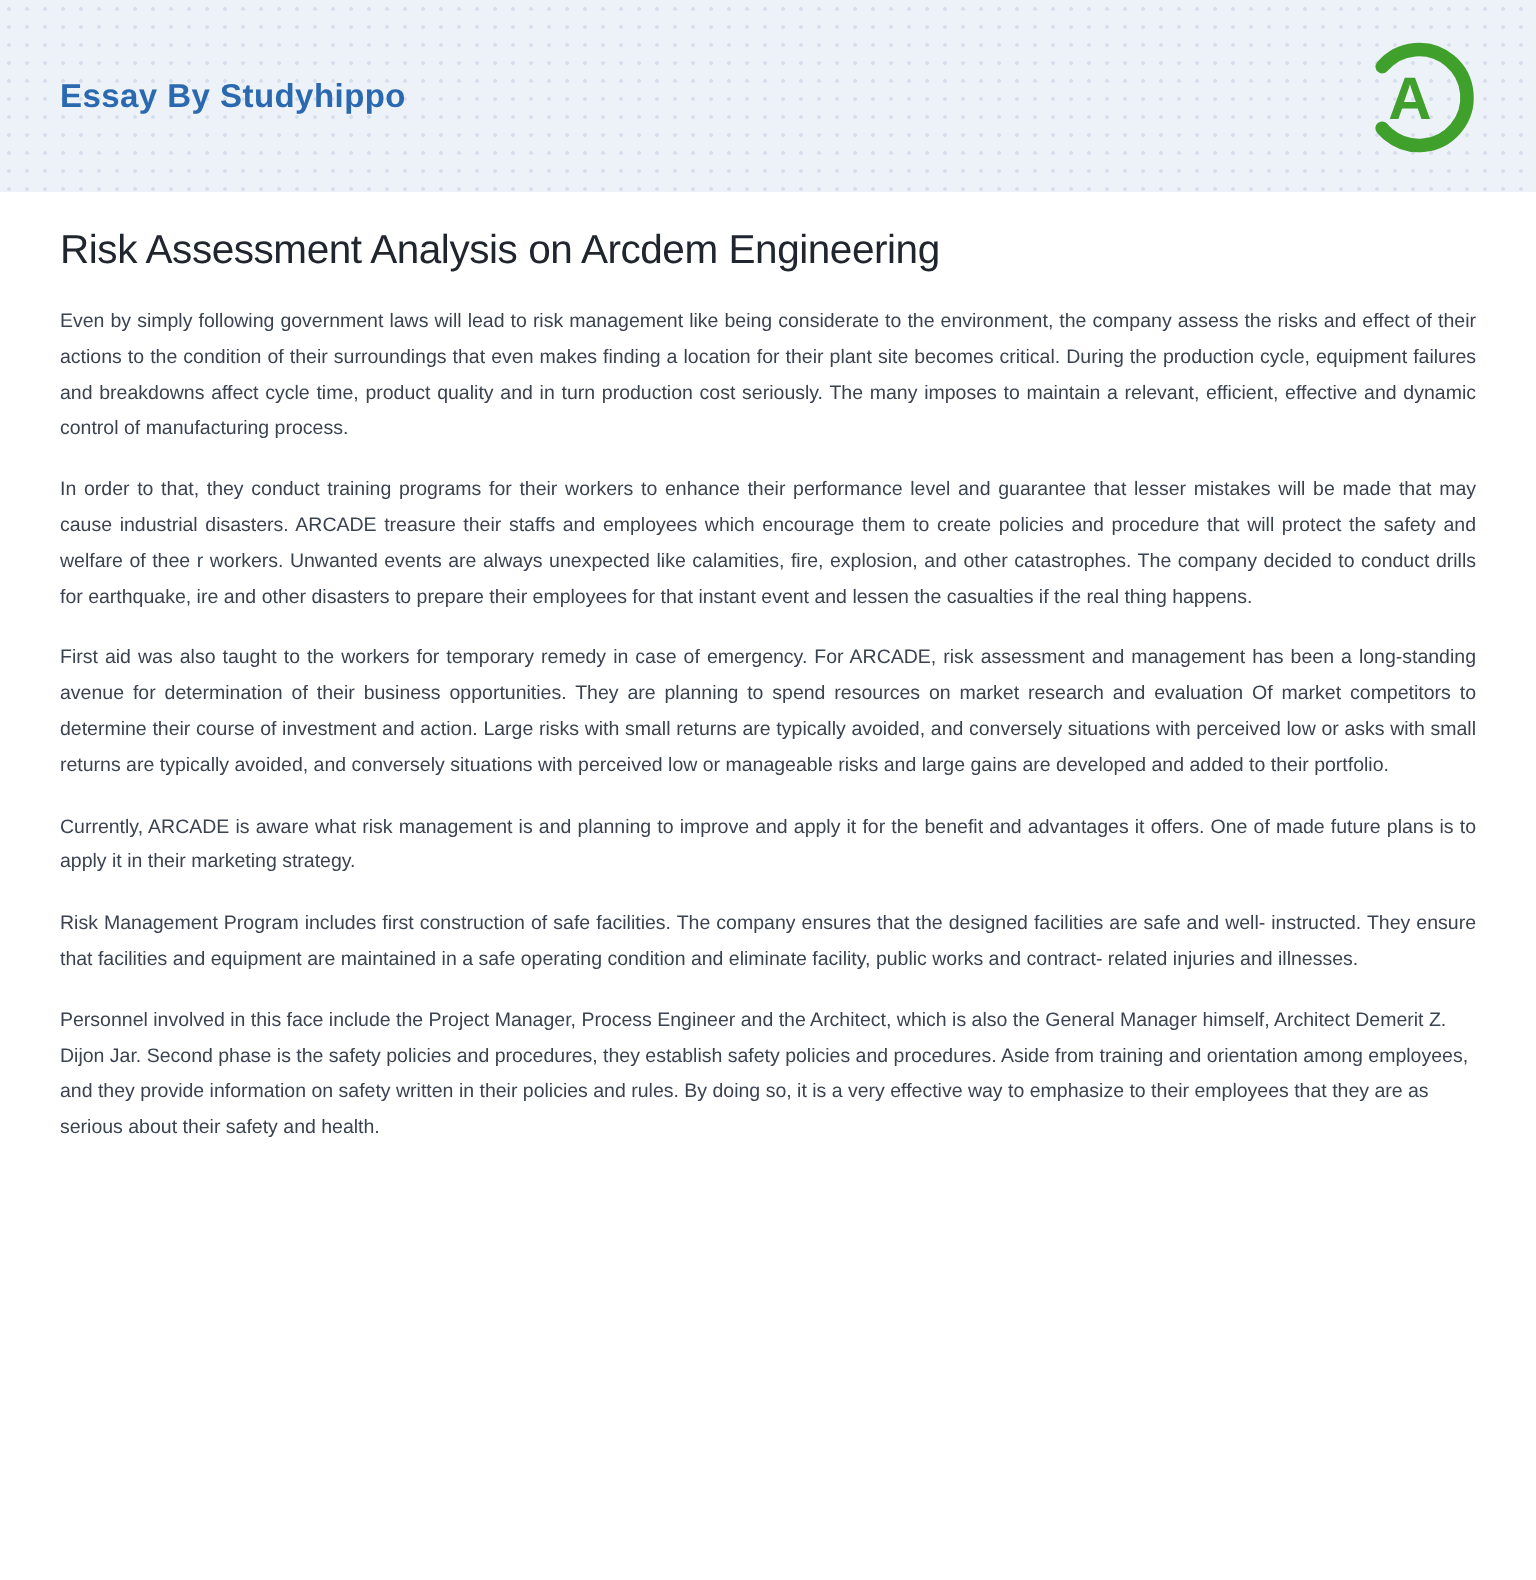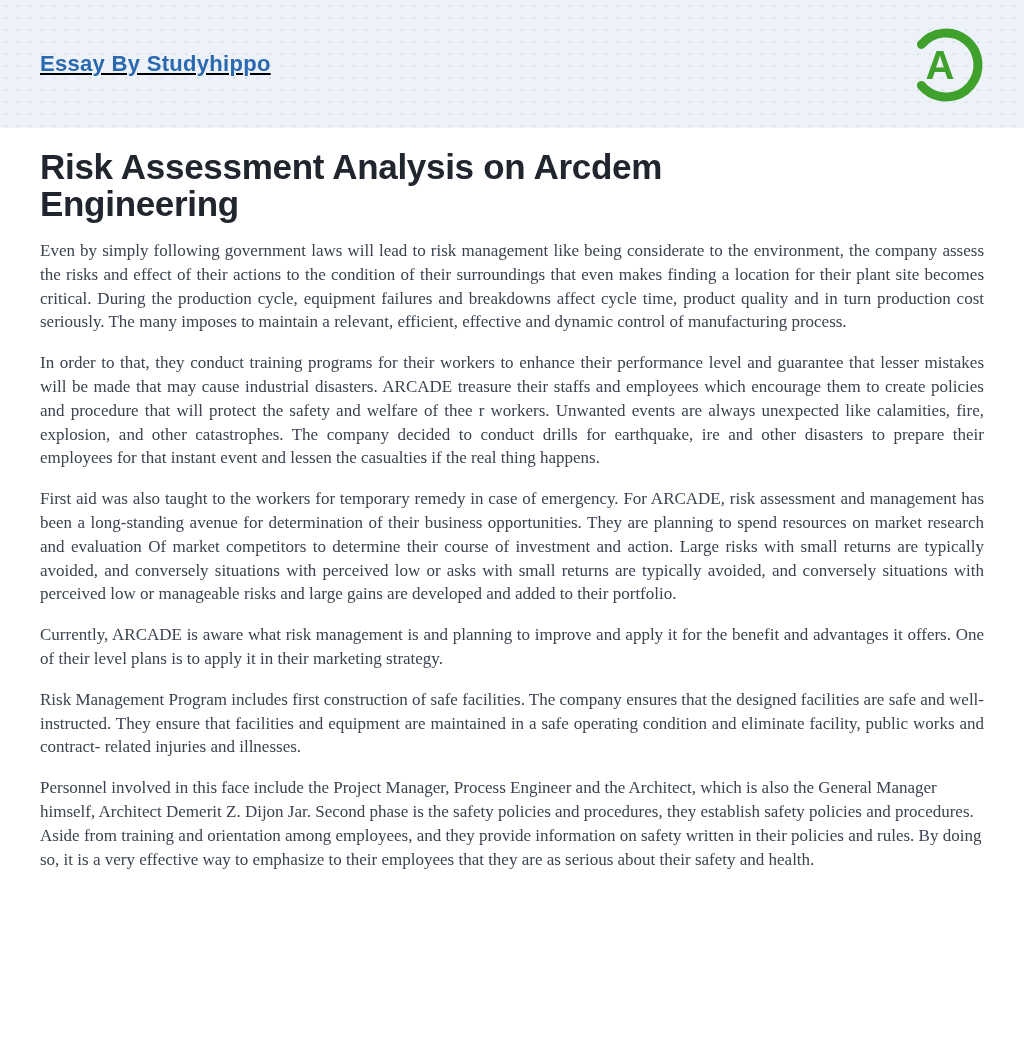--- a/index.html
+++ b/index.html
@@ -17,21 +17,21 @@
   .page-header {
     height: 128px;
     background-color: var(--header-bg, #edf1f8);
     background-image: radial-gradient(circle, rgba(160,175,205,.28) 1.2px, transparent 1.4px);
     background-size: 12px 12px;
     display: flex;
     align-items: center;
     justify-content: space-between;
     padding: 0 40px;
   }
-  .header-text { display: flex; flex-direction: column; gap: 9px; text-decoration: underline; }
+  .header-text { display: flex; flex-direction: column; gap: 9px; }
   .site-title {
     color: var(--link-color, #2a69b0);
     font-size: 22px;
     font-weight: 700;
     letter-spacing: 0.3px;
     text-decoration: none;
     cursor: pointer;
   }
   .page-url {
     color: var(--url-color, #2e64a3);
@@ -47,32 +47,31 @@
     cursor: pointer;
     margin-top: 2px;
   }
   .main-content {
     padding: 20px 40px 0 40px;
   }
   h1.page-title {
     margin: 0 0 16px 0;
     max-width: 740px;
     color: var(--title-color, #20252e);
-    font-size: 35px;
+    font-size: 27px;
     line-height: 37px;
-    font-weight: 700;
+    font-weight: 400;
     letter-spacing: -0.3px;
   }
   .essay-body p {
     margin: 17px 0;
     color: var(--body-color, #3b4350);
-    font-size: 17px;
+    font-size: 13px;
     line-height: 23.8px;
     text-align: justify;
-    font-family: Liberation Serif, serif;
   }
   .essay-body p:last-child { text-align: left; }
 </style>
 </head>
 <body>
 
 <div class="page">
 
   <div class="page-header">
     <div class="header-text">
@@ -87,19 +86,19 @@
     </div>
   </div>
 
   <div class="main-content">
     <h1 class="page-title">Risk Assessment Analysis on Arcdem Engineering</h1>
 
     <div class="essay-body">
         <p>Even by simply following government laws will lead to risk management like being considerate to the environment, the company assess the risks and effect of their actions to the condition of their surroundings that even makes finding a location for their plant site becomes critical. During the production cycle, equipment failures and breakdowns affect cycle time, product quality and in turn production cost seriously. The many imposes to maintain a relevant, efficient, effective and dynamic control of manufacturing process.</p>
         <p>In order to that, they conduct training programs for their workers to enhance their performance level and guarantee that lesser mistakes will be made that may cause industrial disasters. ARCADE treasure their staffs and employees which encourage them to create policies and procedure that will protect the safety and welfare of thee r workers. Unwanted events are always unexpected like calamities, fire, explosion, and other catastrophes. The company decided to conduct drills for earthquake, ire and other disasters to prepare their employees for that instant event and lessen the casualties if the real thing happens.</p>
         <p>First aid was also taught to the workers for temporary remedy in case of emergency. For ARCADE, risk assessment and management has been a long-standing avenue for determination of their business opportunities. They are planning to spend resources on market research and evaluation Of market competitors to determine their course of investment and action. Large risks with small returns are typically avoided, and conversely situations with perceived low or asks with small returns are typically avoided, and conversely situations with perceived low or manageable risks and large gains are developed and added to their portfolio.</p>
-        <p>Currently, ARCADE is aware what risk management is and planning to improve and apply it for the benefit and advantages it offers. One of their level plans is to apply it in their marketing strategy.</p>
+        <p>Currently, ARCADE is aware what risk management is and planning to improve and apply it for the benefit and advantages it offers. One of made future plans is to apply it in their marketing strategy.</p>
         <p>Risk Management Program includes first construction of safe facilities. The company ensures that the designed facilities are safe and well- instructed. They ensure that facilities and equipment are maintained in a safe operating condition and eliminate facility, public works and contract- related injuries and illnesses.</p>
         <p>Personnel involved in this face include the Project Manager, Process Engineer and the Architect, which is also the General Manager himself, Architect Demerit Z. Dijon Jar. Second phase is the safety policies and procedures, they establish safety policies and procedures. Aside from training and orientation among employees, and they provide information on safety written in their policies and rules. By doing so, it is a very effective way to emphasize to their employees that they are as serious about their safety and health.</p>
       </div>
   </div>
 
 </div>
 
 </body></html>

